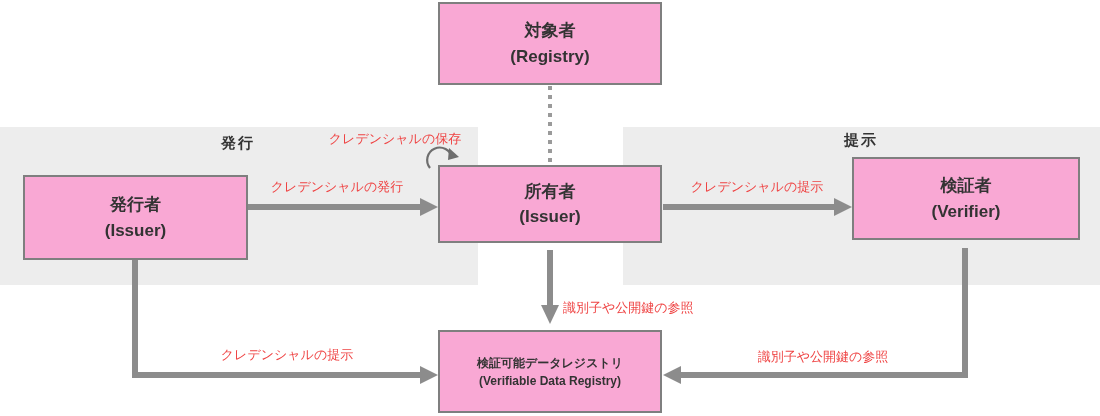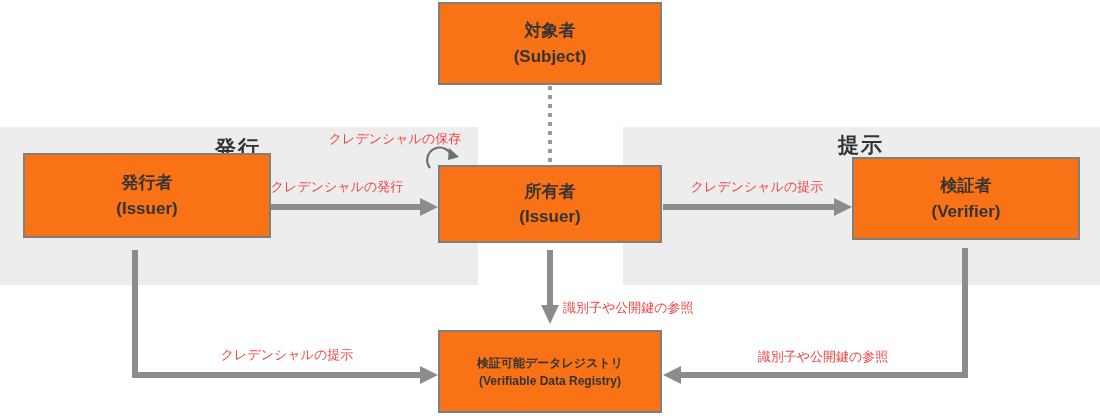--- a/index.html
+++ b/index.html
@@ -4,25 +4,25 @@
 <style>
   html,body{margin:0;padding:0;background:#fff;}
   .stage{
     position:relative;width:1100px;height:416px;background:#ffffff;overflow:hidden;
     font-family:"Liberation Sans","DejaVu Sans",sans-serif;
   }
   .band{position:absolute;background:#ededed;top:127px;height:158px;}
   .band-left{left:0;width:478px;}
   .band-right{left:623px;width:477px;}
   .section-label{
-    position:absolute;font-size:21px;font-weight:700;color:#333;
+    position:absolute;font-size:15px;font-weight:700;color:#333;
     width:100px;text-align:center;letter-spacing:2px;
   }
   .node{
-    position:absolute;background:#f97316;border:2px solid #7f7f7f;box-sizing:border-box;
+    position:absolute;background:#f9a8d4;border:2px solid #7f7f7f;box-sizing:border-box;
     display:flex;flex-direction:column;align-items:center;justify-content:center;
     z-index:3;color:#333;font-weight:600;font-size:17px;line-height:1.5;text-align:center;
   }
   .shaft{position:absolute;background:#8c8c8c;z-index:1;}
   .head{position:absolute;width:0;height:0;z-index:1;}
   .head-right{border-top:9px solid transparent;border-bottom:9px solid transparent;border-left:18px solid #8c8c8c;}
   .head-left{border-top:9px solid transparent;border-bottom:9px solid transparent;border-right:18px solid #8c8c8c;}
   .head-down{border-left:9px solid transparent;border-right:9px solid transparent;border-top:19px solid #8c8c8c;}
   .edge-label{
     position:absolute;color:#ef4444;font-size:13px;white-space:nowrap;z-index:2;
@@ -71,24 +71,24 @@
 
   <div class="edge-label center" style="left:315px;top:130px;">クレデンシャルの保存</div>
   <div class="edge-label center" style="left:677px;top:178px;">クレデンシャルの提示</div>
   <div class="edge-label center" style="left:257px;top:178px;">クレデンシャルの発行</div>
   <div class="edge-label" style="left:563px;top:299px;">識別子や公開鍵の参照</div>
   <div class="edge-label center" style="left:207px;top:346px;">クレデンシャルの提示</div>
   <div class="edge-label center" style="left:743px;top:348px;">識別子や公開鍵の参照</div>
 
   <div class="node" style="left:438px;top:2px;width:224px;height:83px;">
     <span>対象者</span>
-    <span>(Subject)</span>
+    <span>(Registry)</span>
   </div>
 
-  <div class="node" style="left:23px;top:153px;width:248px;height:85px;">
+  <div class="node" style="left:23px;top:175px;width:225px;height:85px;">
     <span>発行者</span>
     <span>(Issuer)</span>
   </div>
 
   <div class="node" style="left:438px;top:165px;width:224px;height:78px;">
     <span>所有者</span>
     <span>(Issuer)</span>
   </div>
 
   <div class="node" style="left:852px;top:157px;width:228px;height:83px;">

